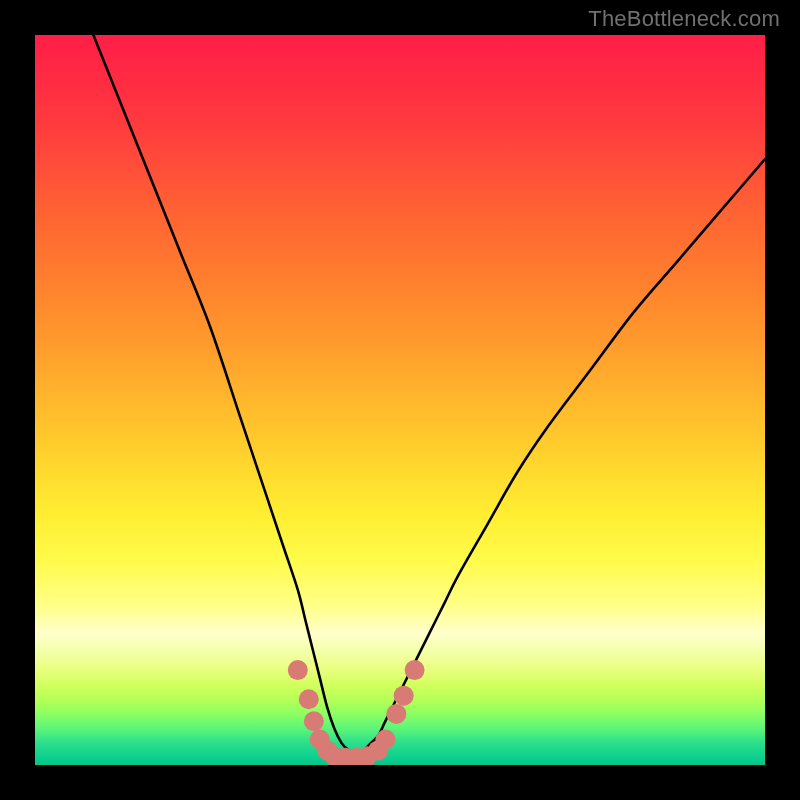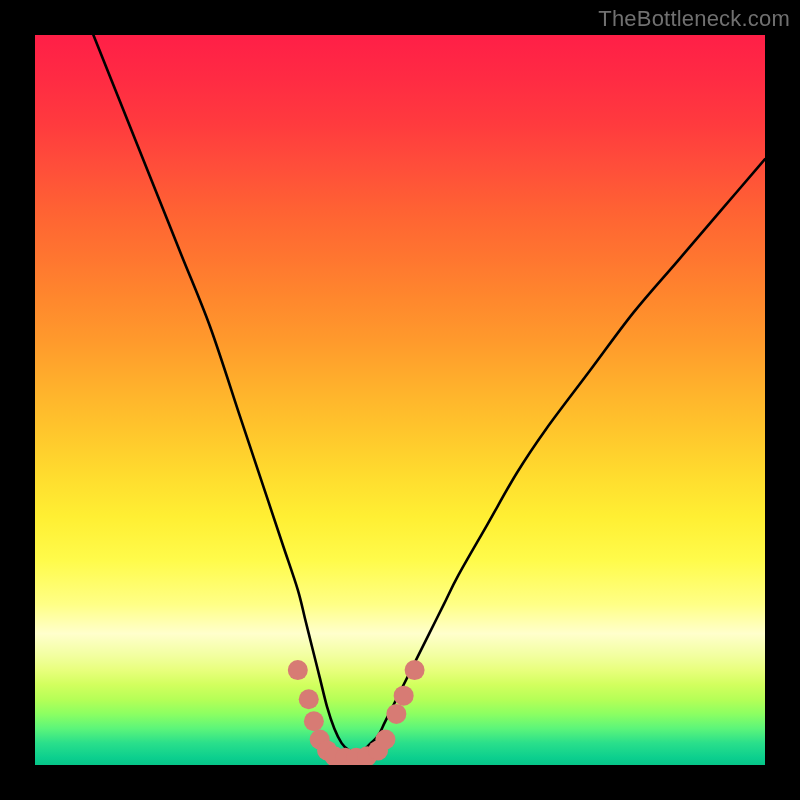--- a/index.html
+++ b/index.html
@@ -54,21 +54,21 @@
       #8cff62 93%,
       #5cf57a 95%,
       #2adf8b 97%,
       #0ccf8e 99%,
       #06c588 100%
     );
   }
   .watermark {
     position: absolute;
     top: 6px;
-    right: 10px;
+    right: 20px;
     color: #707070;
     font-size: 22px;
     letter-spacing: 0.2px;
     user-select: none;
   }
   svg.curve {
     position: absolute;
     inset: 0;
     width: 730px;
     height: 730px;

